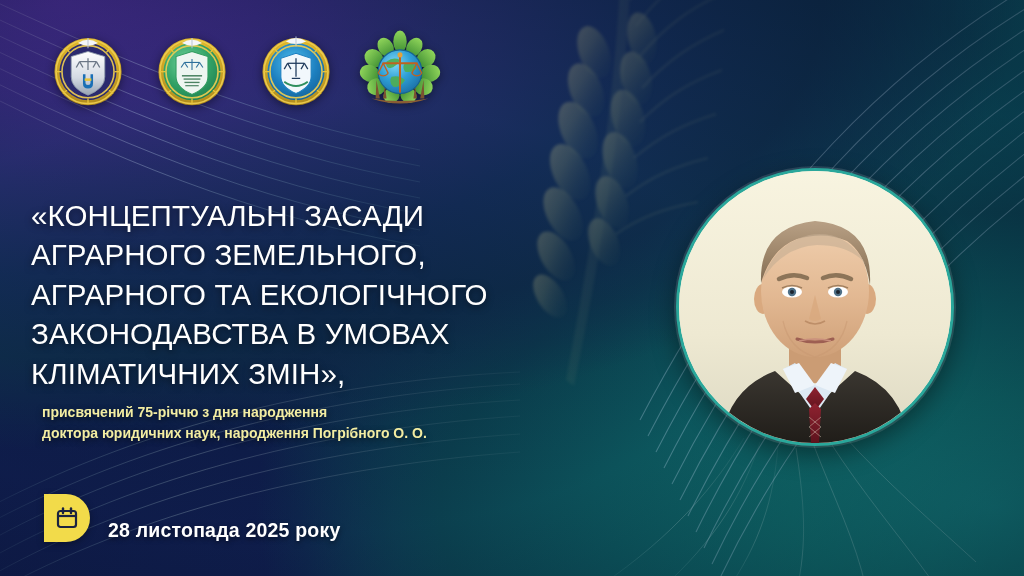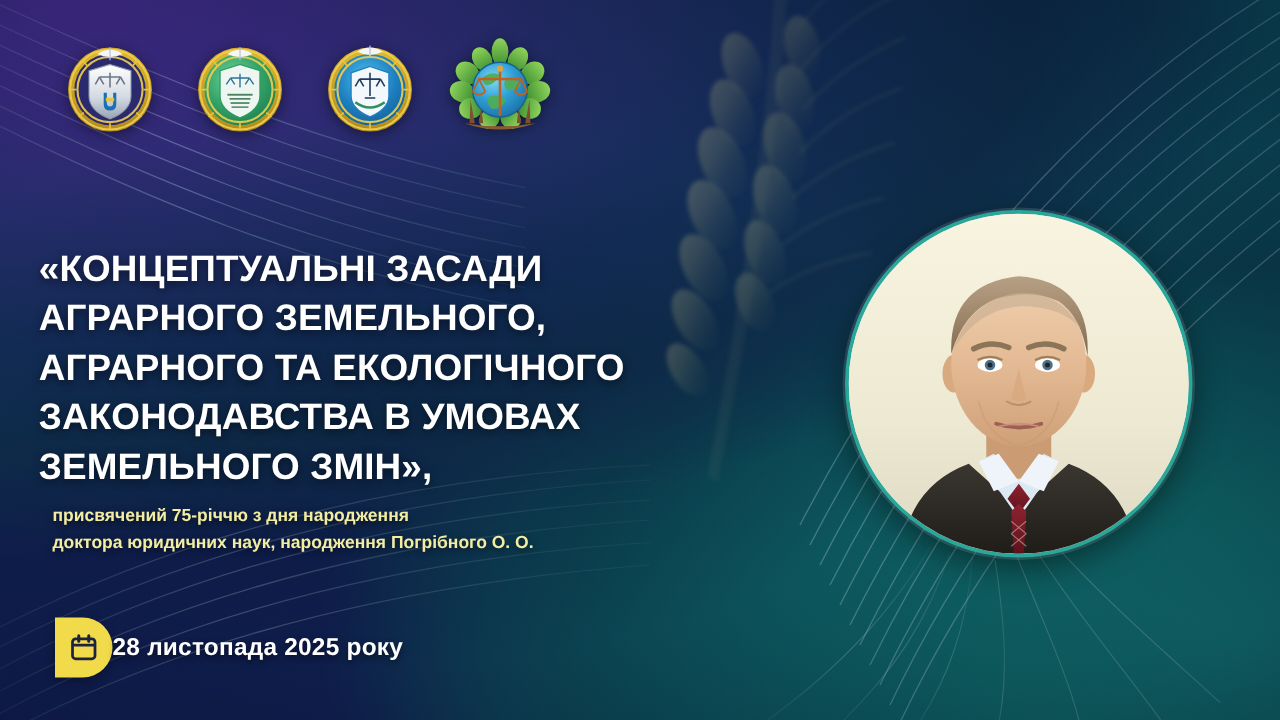--- a/index.html
+++ b/index.html
@@ -38,35 +38,35 @@
   .emblem svg{width:100%;height:100%;display:block;}
 
   
   .kicker{
     position:absolute;left:44px;top:155px;
     font-size:24px;font-weight:700;color:#f4e488;letter-spacing:.4px;
     text-shadow:0 2px 5px rgba(0,0,0,.5);
   }
   .title{
     position:absolute;left:31px;top:196px;width:560px;
-    font-size:29.5px;font-weight:700;color:#ffffff;
+    font-size:29.5px;font-weight:400;color:#ffffff;
     line-height:1.335;letter-spacing:.1px;
     text-shadow:0 2px 7px rgba(0,0,0,.55);
   }
   .title .ln{display:block;white-space:nowrap;}
   .subtitle{
     position:absolute;left:42px;top:402px;width:620px;
     font-size:14px;font-weight:700;color:#f3eda2;
     line-height:1.52;
     text-shadow:0 2px 6px rgba(0,0,0,.55);
   }
   .subtitle .ln{display:block;white-space:nowrap;}
 
   
-  .datewrap{position:absolute;left:44px;top:494px;display:flex;align-items:center;}
+  .datewrap{position:absolute;left:44px;top:494px;display:flex;align-items:flex-end;gap:18px;}
   .date-badge{
     width:46px;height:48px;background:#f2db4a;
     border-radius:0 24px 24px 0;
     display:flex;align-items:center;justify-content:center;
     box-shadow:0 2px 7px rgba(0,0,0,.35);
   }
   .date-badge svg{width:24px;height:24px;display:block;}
   .date-text{
     font-size:19.5px;font-weight:700;color:#ffffff;letter-spacing:.2px;
     text-shadow:0 2px 5px rgba(0,0,0,.5);
@@ -414,21 +414,21 @@
       </svg>
     </div>
   </div>
 
 
   <div class="title">
     <span class="ln">«КОНЦЕПТУАЛЬНІ ЗАСАДИ</span>
     <span class="ln">АГРАРНОГО ЗЕМЕЛЬНОГО,</span>
     <span class="ln">АГРАРНОГО ТА ЕКОЛОГІЧНОГО</span>
     <span class="ln">ЗАКОНОДАВСТВА В УМОВАХ</span>
-    <span class="ln">ЗЕМЕЛЬНОГО ЗМІН»,</span>
+    <span class="ln">КЛІМАТИЧНИХ ЗМІН»,</span>
   </div>
 
   <div class="subtitle">
     <span class="ln">присвячений 75-річчю з дня народження</span>
     <span class="ln">доктора юридичних наук, народження Погрібного О. О.</span>
   </div>
 
   <div class="datewrap">
     <div class="date-badge">
       <svg viewBox="0 0 24 24">

